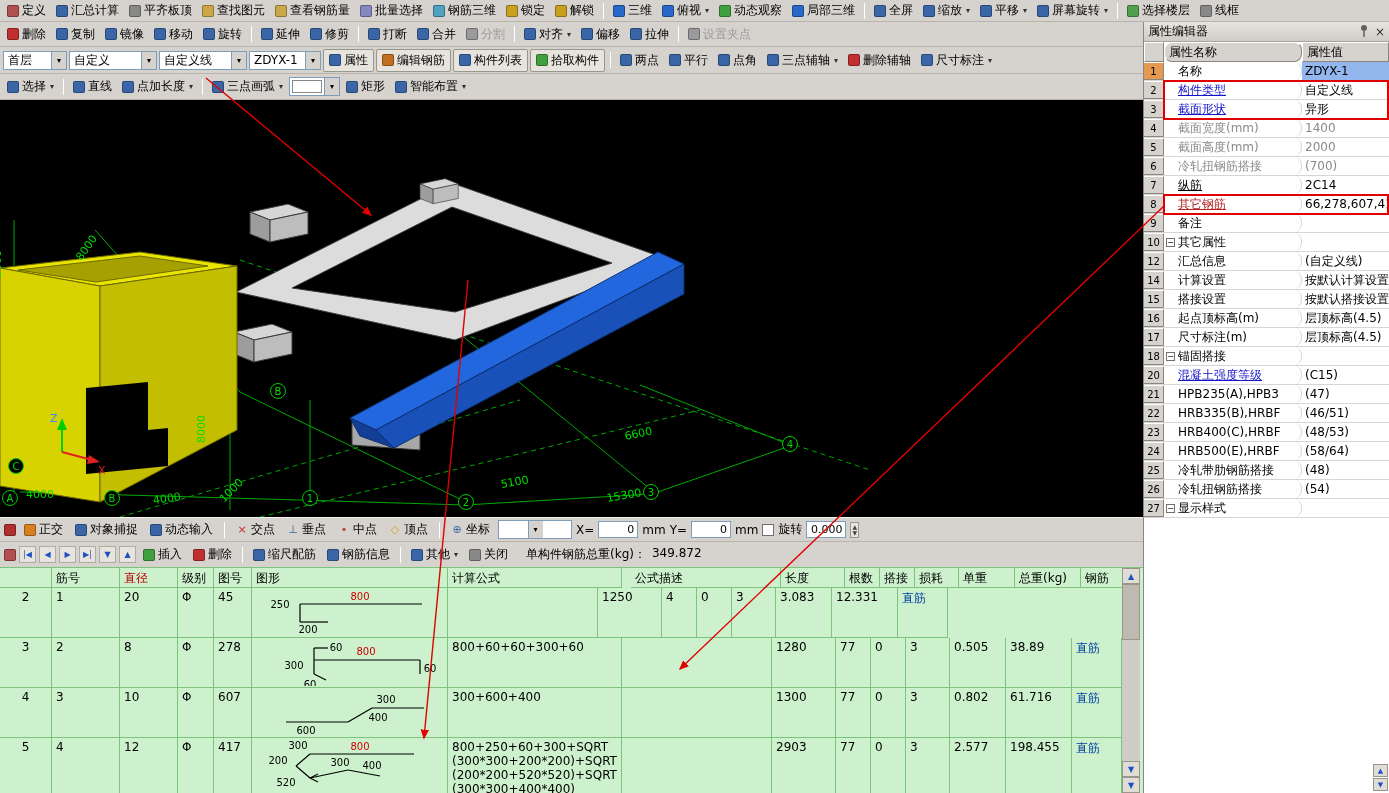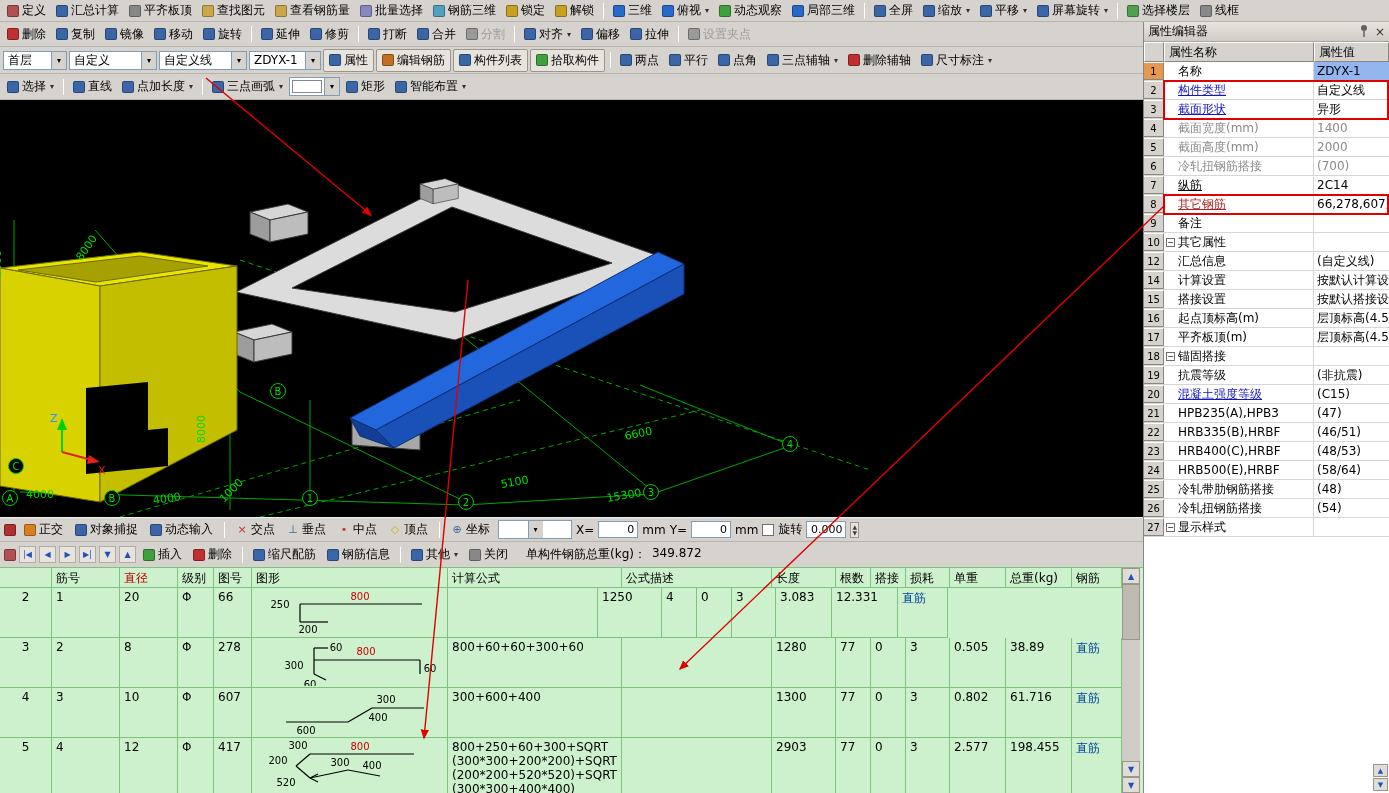--- a/index.html
+++ b/index.html
@@ -45,21 +45,21 @@
 .sbtn{width:18px;height:16px;background:#e0ddd6;border:1px solid #9a968c;color:#2050c0;font-size:8px;display:flex;align-items:center;justify-content:center;flex:none;}
 .sthumb{width:18px;height:56px;background:#bdbab2;border:1px solid #9a968c;flex:none;}
 .sspacer{flex:1;}
 .proppanel{position:absolute;left:1143px;top:22px;width:246px;height:771px;background:#fff;border-left:1px solid #888;display:flex;flex-direction:column;}
 .ptitle{height:20px;background:linear-gradient(#e8e5de,#cfccc5);border-bottom:1px solid #a8a49c;display:flex;align-items:center;justify-content:space-between;padding:0 4px;font-size:12px;}
 .ptools{display:inline-flex;gap:6px;align-items:center;}
 .pclose{font-size:12px;color:#303030;}
 .pheader{display:flex;height:20px;flex:none;}
 .hcell{background:#d6d3ce;border:1px solid;border-color:#fff #8a867e #8a867e #fff;display:flex;align-items:center;padding:0 4px;overflow:hidden;}
 .pnum{width:20px;flex:none;font-size:10px;display:flex;align-items:center;justify-content:center;}
-.pname{width:150px;flex:none;}
+.pname{width:138px;flex:none;border-radius:8px;}
 .pvalh{flex:1;}
 .prow{display:flex;height:19px;border-bottom:1px solid #d6d6d6;flex:none;}
 .prow .pnum{background:#d6d3ce;border-right:1px solid #8a867e;border-bottom:1px solid #8a867e;border-top:1px solid #fff;}
 .prow .pname{border-right:1px solid #d6d6d6;padding-left:14px;display:flex;align-items:center;overflow:hidden;white-space:nowrap;}
 .prow .pname.grp{padding-left:2px;}
 .prow .pval{flex:1;display:flex;align-items:center;padding-left:3px;overflow:hidden;white-space:nowrap;}
 .minus{width:9px;height:9px;border:1px solid #707070;background:#fff;font-size:8px;line-height:7px;display:inline-flex;align-items:center;justify-content:center;margin-right:3px;flex:none;}
 .blue{color:#1414c8;}
 .redname{color:#b42020;}
 .u{text-decoration:underline;}
@@ -500,35 +500,35 @@
 
   <div class="tablewrap" id="tablewrap">
       <div class="trow thead">
         <div class="tc rowhdr" style="width: 52px;"></div>
         <div class="tc" style="width: 68px;">筋号</div>
         <div class="tc redhdr" style="width: 58px;">直径(mm)</div>
         <div class="tc" style="width: 36px;">级别</div>
         <div class="tc" style="width: 38px;">图号</div>
         <div class="tc" style="width: 196px;">图形</div>
         <div class="tc" style="width: 174px;">计算公式</div>
-        <div class="tc" style="width: 150px;">公式描述</div>
+        <div class="tc" style="width: 150px; margin-left: 9px;">公式描述</div>
         <div class="tc" style="width: 64px;">长度(mm)</div>
         <div class="tc" style="width: 35px;">根数</div>
         <div class="tc" style="width: 35px;">搭接</div>
         <div class="tc" style="width: 44px;">损耗(%)</div>
         <div class="tc" style="width: 56px;">单重(kg)</div>
         <div class="tc" style="width: 66px;">总重(kg)</div>
         <div class="tc" style="width: 50px;">钢筋</div>
       </div>
     <div class="trow" style="height: 50px;">
         <div class="tc rowhdr" style="width: 52px;">2</div>
         <div class="tc" style="width: 68px;">1</div>
         <div class="tc" style="width: 58px;">20</div>
         <div class="tc" style="width: 36px;">Φ</div>
-        <div class="tc" style="width: 38px;">66</div>
+        <div class="tc" style="width: 38px;">45</div>
         <div class="tc shapecell" style="width: 196px;"><svg width="195" height="48">
             <line x1="48" y1="16" x2="170" y2="16" stroke="#000" stroke-width="1.2"></line>
             <line x1="48" y1="16" x2="48" y2="34" stroke="#000" stroke-width="1.2"></line>
             <line x1="48" y1="34" x2="76" y2="34" stroke="#000" stroke-width="1.2"></line>
             <text x="28" y="20" font-size="10" text-anchor="middle" fill="#000">250</text>
             <text x="108" y="12" font-size="10" text-anchor="middle" fill="#d00000">800</text>
             <text x="56" y="45" font-size="10" text-anchor="middle" fill="#000">200</text>
           </svg></div>
         <div class="tc" style="width: 150px;"></div>
         <div class="tc" style="width: 64px;">1250</div>
@@ -743,38 +743,31 @@
         <div class="prow">
           <div class="pnum">16</div>
           <div class="pname">
             <span>起点顶标高(m)</span>
           </div>
           <div class="pval">层顶标高(4.5)</div>
         </div>
         <div class="prow">
           <div class="pnum">17</div>
           <div class="pname">
-            <span>平齐板顶(m)</span>
+            <span>尺寸标注(m)</span>
           </div>
           <div class="pval">层顶标高(4.5)</div>
         </div>
         <div class="prow">
           <div class="pnum">18</div>
           <div class="pname grp">
             <span class="minus">−</span>
             <span>锚固搭接</span>
           </div>
           <div class="pval"></div>
-        </div>
-        <div class="prow">
-          <div class="pnum">19</div>
-          <div class="pname">
-            <span>抗震等级</span>
-          </div>
-          <div class="pval">(非抗震)</div>
         </div>
         <div class="prow">
           <div class="pnum">20</div>
           <div class="pname">
             <span class="blue u">混凝土强度等级</span>
           </div>
           <div class="pval">(C15)</div>
         </div>
         <div class="prow">
           <div class="pnum">21</div>

